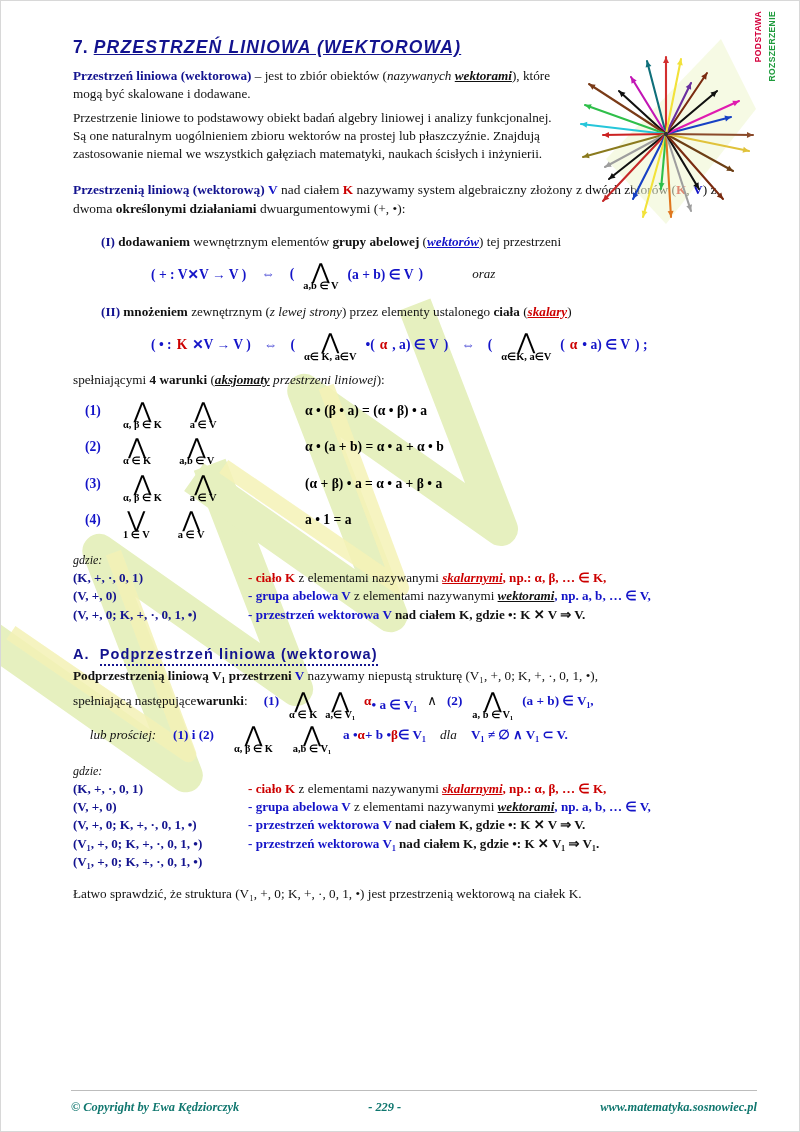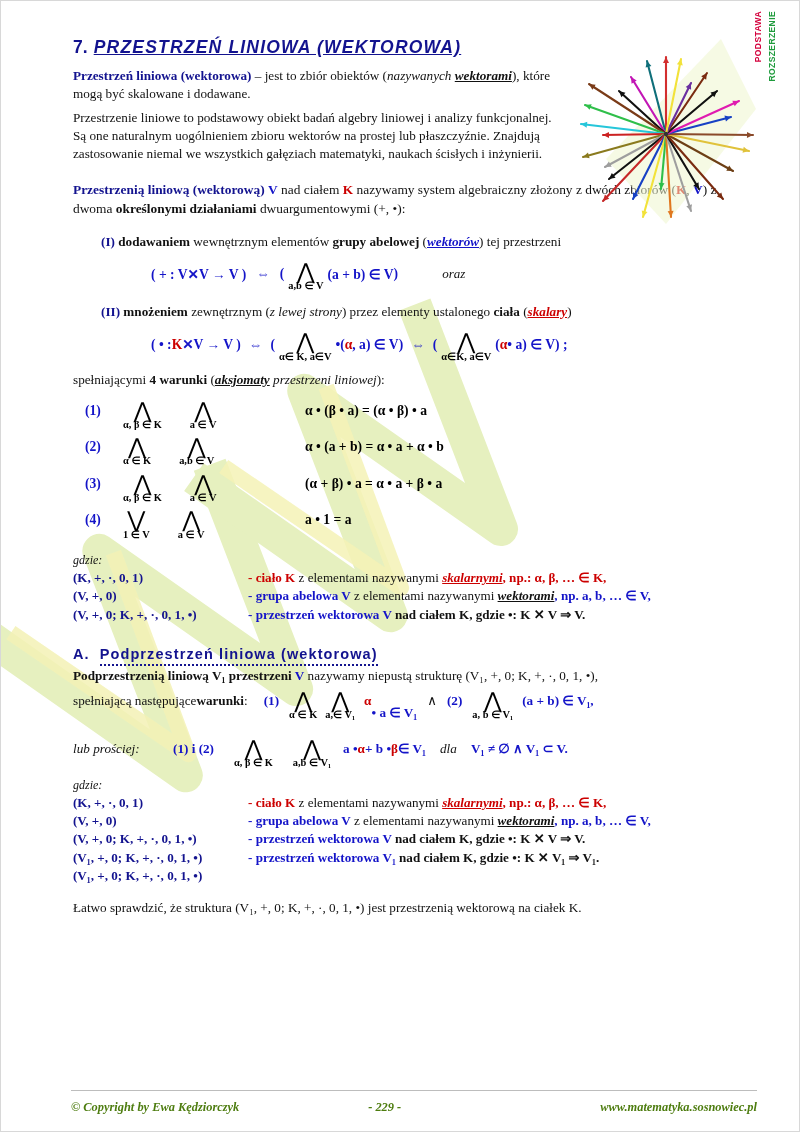--- a/index.html
+++ b/index.html
@@ -106,20 +106,21 @@
   .indent1 { padding-left:28px; }
   .indent2 { padding-left:52px; }
 
   
   .formula {
     font-size:13.6px;
     color:#1414c8;
     font-weight:bold;
     display:flex;
     align-items:center;
+    gap:5px;
     white-space:nowrap;
     margin:10px 0 10px 0;
   }
   .quant {
     display:inline-flex;
     flex-direction:column;
     align-items:center;
     justify-content:flex-start;
     color:#000;
     line-height:1;
@@ -166,21 +167,21 @@
   .gd-right { font-weight:normal; }
 
   
   #footer {
     position:absolute; left:0; right:0; bottom:16px;
     z-index:4;
     display:flex;
     align-items:baseline;
     padding:0 42px 0 70px;
     font-family:"Liberation Serif", serif;
-    color:#4d7c0f;
+    color:#0f766e;
     font-size:12.4px;
     font-style:italic;
     font-weight:bold;
   }
   #footer .copyright { flex:0 0 auto; }
   #footer .pageno { flex:1 1 auto; text-align:center; padding-right:70px; }
   #footer .site { flex:0 0 auto; }
   #footer-rule {
     position:absolute; left:70px; right:42px; bottom:40px;
     border-top:1px solid #bdbdbd; z-index:4;
@@ -457,31 +458,31 @@
       <span class="b blue2" style="position:relative;top:4px;margin-right:6px;">(1)</span>
       <span class="quant">
         <span class="sym">⋀</span>
         <span class="sub">α ∈ K</span>
       </span>
       <span class="quant">
         <span class="sym">⋀</span>
         <span class="sub">a,∈ V₁</span>
       </span>
       <span class="b red" style="position:relative;top:4px;margin-left:5px;">α</span>
-        <span class="b blue2" style="position:relative;top:16px;">• a ∈ V₁</span>
+        <span class="b blue2" style="position:relative;top:8px;">• a ∈ V₁</span>
       <span style="position:relative;top:4px;margin:0 10px;">∧</span>
       <span class="b blue2" style="position:relative;top:4px;margin-right:6px;">(2)</span>
       <span class="quant">
         <span class="sym">⋀</span>
         <span class="sub">a, b ∈ V₁</span>
       </span>
       <span class="b blue2" style="position:relative;top:4px;margin-left:5px;">(a + b) ∈ V₁,</span>
     </div>
 
-    <div style="display:flex;align-items:flex-start;font-size:13.2px;margin-top:20px;">
+    <div style="display:flex;align-items:flex-start;font-size:13.2px;margin-top:6px;text-align:center;">
       <span class="i" style="position:relative;top:4px;width:100px;">lub prościej:</span>
       <span class="b blue2" style="position:relative;top:4px;margin-right:16px;">(1) i (2)</span>
       <span class="quant">
         <span class="sym">⋀</span>
         <span class="sub">α, β ∈ K</span>
       </span>
       <span class="quant" style="margin-left:16px;">
         <span class="sym">⋀</span>
         <span class="sub">a,b ∈ V₁</span>
       </span>

